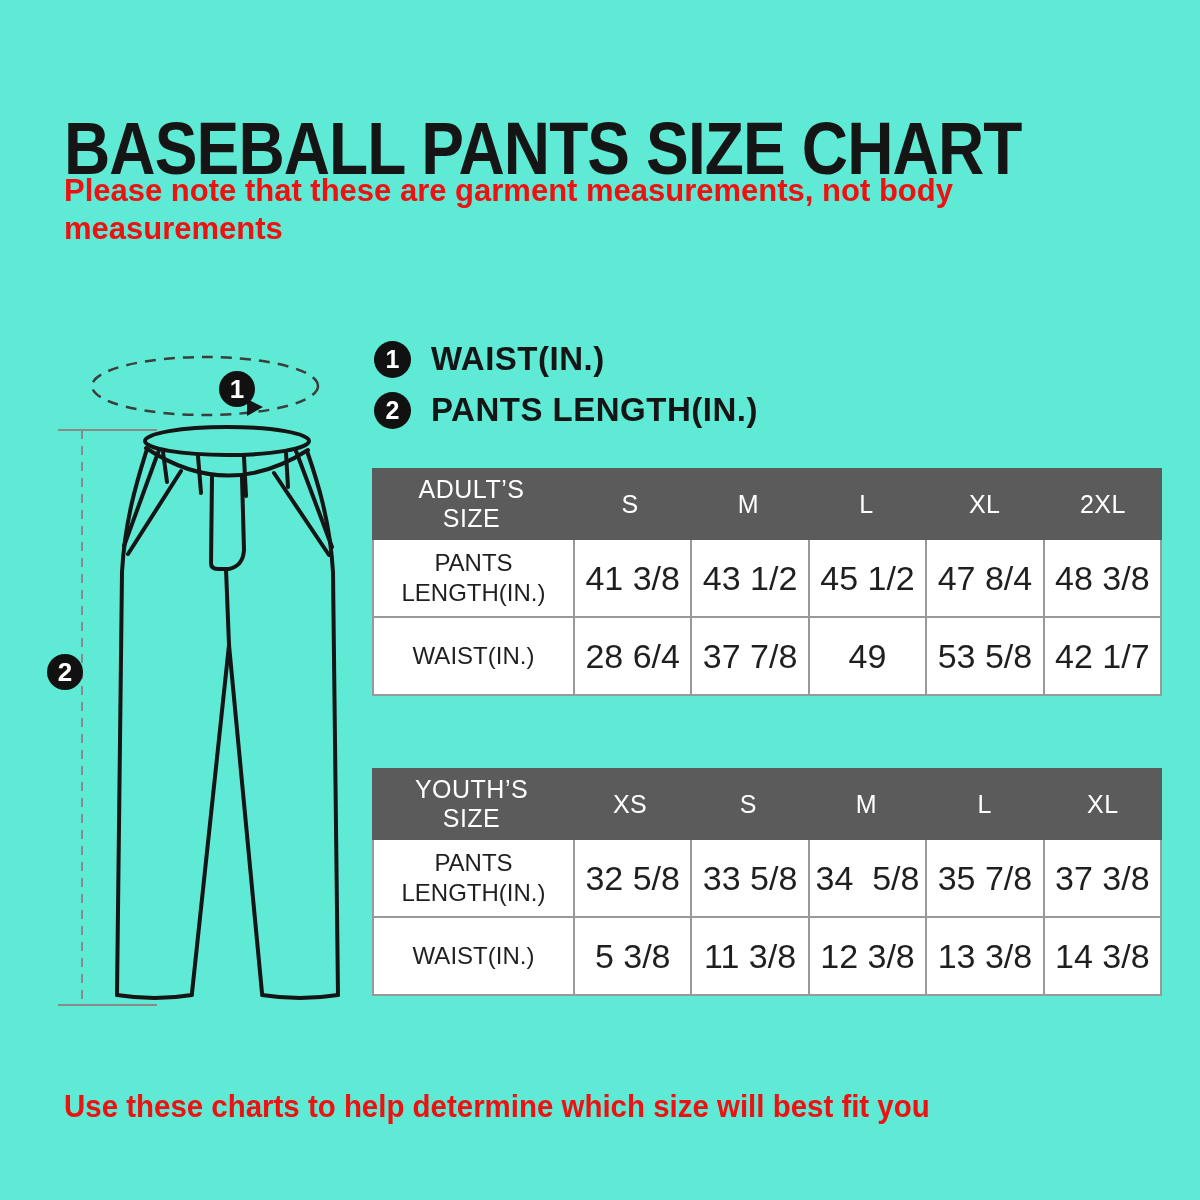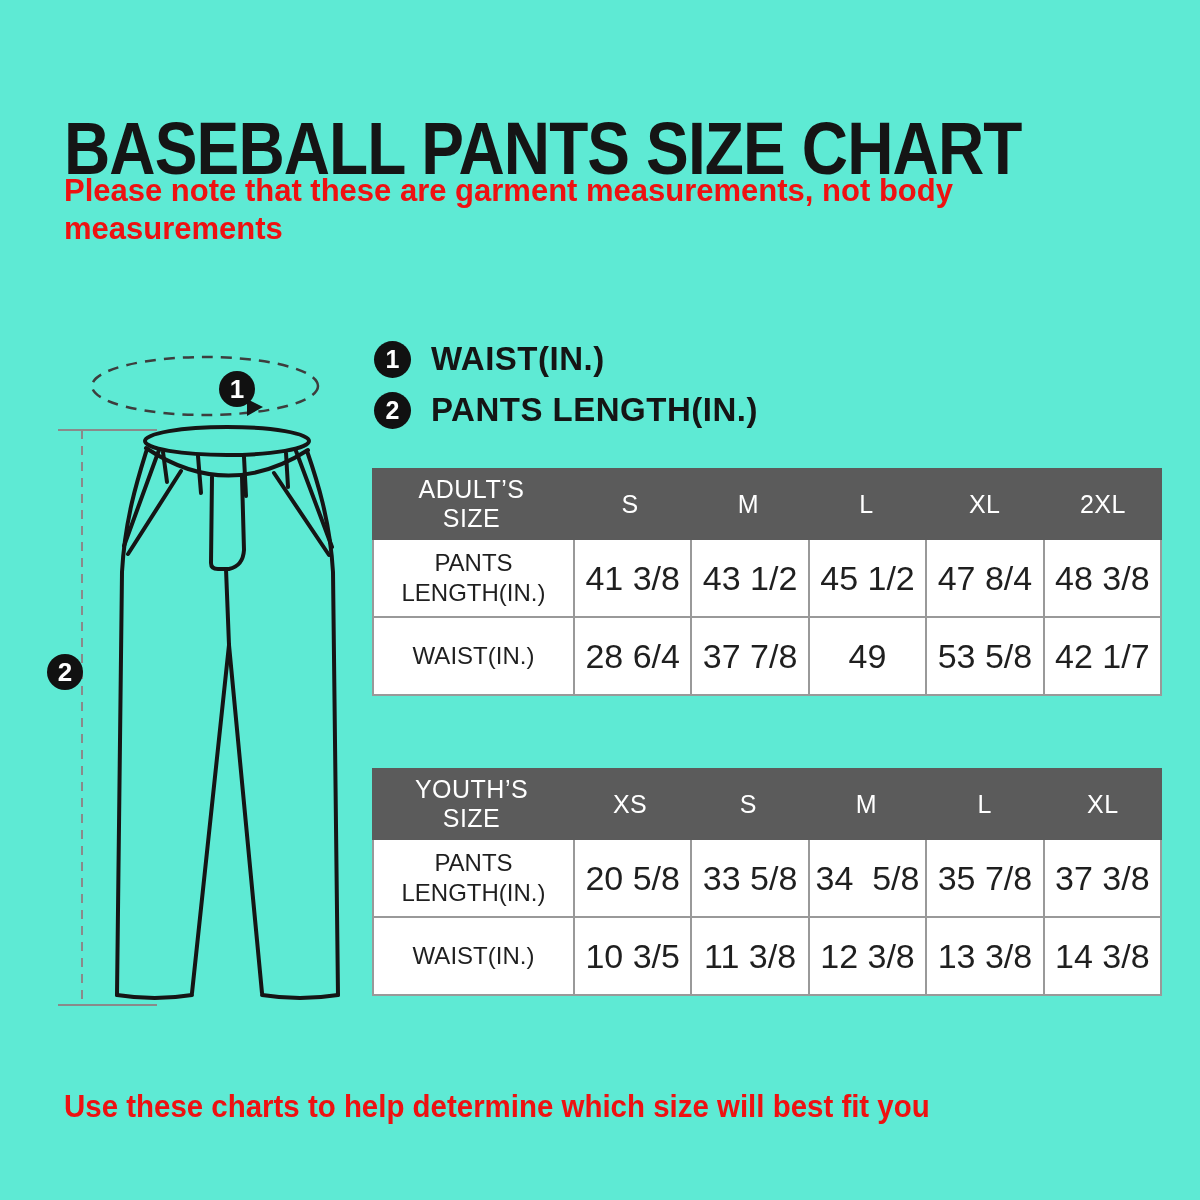--- a/index.html
+++ b/index.html
@@ -146,29 +146,29 @@
 SIZE</div>
         <div class="t-cell">XS</div>
         <div class="t-cell">S</div>
         <div class="t-cell">M</div>
         <div class="t-cell">L</div>
         <div class="t-cell">XL</div>
       </div>
       <div class="t-body">
         <div class="t-row t-data">
           <div class="t-cell t-rowlabel">PANTS LENGTH(IN.)</div>
-          <div class="t-cell t-value">20 5/8</div>
+          <div class="t-cell t-value">32 5/8</div>
           <div class="t-cell t-value">33 5/8</div>
           <div class="t-cell t-value">34  5/8</div>
           <div class="t-cell t-value">35 7/8</div>
           <div class="t-cell t-value">37 3/8</div>
         </div>
         <div class="t-row t-data">
           <div class="t-cell t-rowlabel">WAIST(IN.)</div>
-          <div class="t-cell t-value">10 3/5</div>
+          <div class="t-cell t-value">5 3/8</div>
           <div class="t-cell t-value">11 3/8</div>
           <div class="t-cell t-value">12 3/8</div>
           <div class="t-cell t-value">13 3/8</div>
           <div class="t-cell t-value">14 3/8</div>
         </div>
       </div>
     </div>
 
   <div class="note note-bottom">Use these charts to help determine which size will best fit you</div>
 

